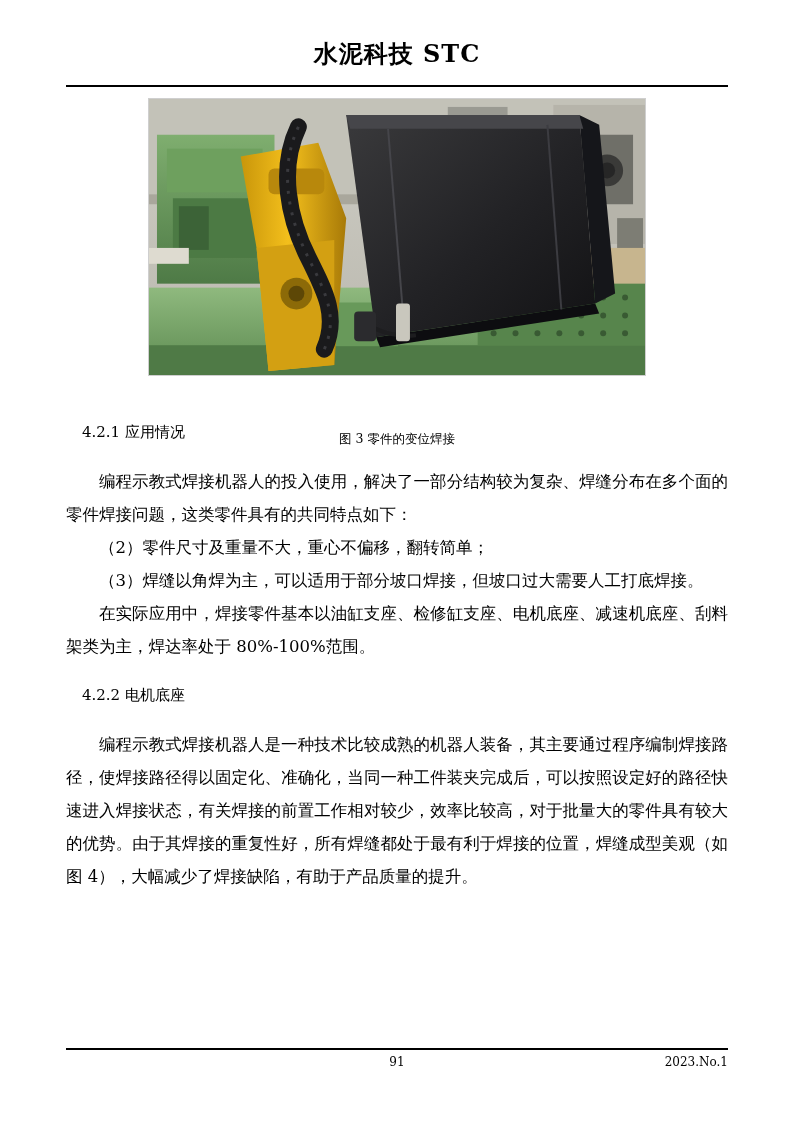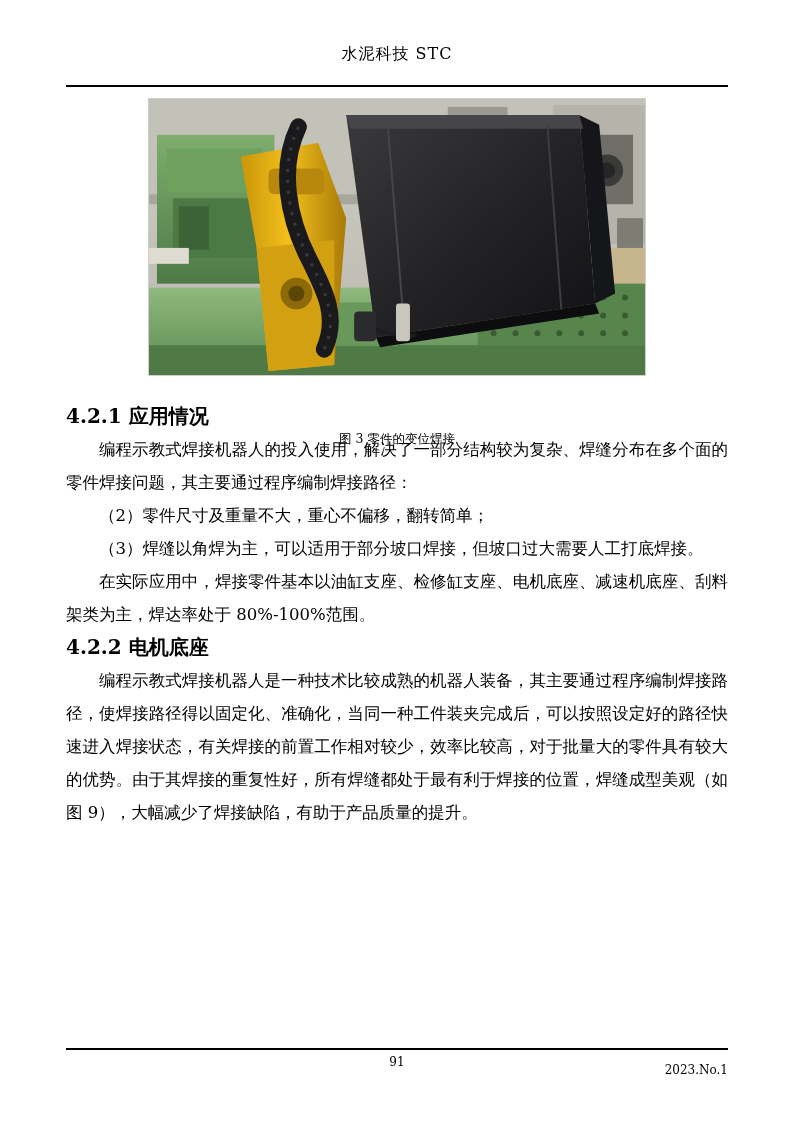--- a/index.html
+++ b/index.html
@@ -25,22 +25,22 @@
   
   .header {
     position: absolute;
     top: 40px;
     left: 66px;
     width: 662px;
     text-align: center;
   }
   .header-title {
     font-family: "DejaVu Serif", serif;
-    font-size: 16px;
-    font-weight: normal;
+    font-size: 24px;
+    font-weight: bold;
     letter-spacing: 1px;
     line-height: 28px;
   }
   .header-rule {
     position: absolute;
     top: 85px;
     left: 66px;
     width: 662px;
     border-top: 2px solid #000;
   }
@@ -74,24 +74,24 @@
   .content {
     position: absolute;
     top: 400px;
     left: 66px;
     width: 662px;
     font-size: 16.5px;
     line-height: 33px;
     font-family: "DejaVu Serif", serif;
   }
   .sec-head {
-    margin: 0;
-    font-size: 20px;
+    margin: 16px;
+    font-size: 15px;
     line-height: 33px;
-    font-weight: bold;
+    font-weight: normal;
   }
   p.para {
     margin: 0;
     text-align: justify;
     text-justify: inter-ideograph;
     text-indent: 2em;
   }
   
   .footer-rule {
     position: absolute;
@@ -111,21 +111,21 @@
   }
   .footer-page {
     position: absolute;
     left: 0;
     width: 662px;
     text-align: center;
   }
   .footer-issue {
     position: absolute;
     right: 0;
-    top: 8px;
+    top: 0;
     text-align: right;
   }
 </style>
 </head>
 <body>
 
 <div class="page">
 
   <div class="header">
     <div class="header-title">水泥科技  STC</div>
@@ -231,27 +231,27 @@
       <rect x="206" y="214" width="22" height="30" rx="4" fill="#2b2b2e"></rect>
       <rect x="248" y="206" width="14" height="38" rx="3" fill="#c9c7bd"></rect>
     </svg>
   </div>
 
   <div class="figure-caption">图 3   零件的变位焊接</div>
 
   <div class="content">
 
     <div class="sec-head">4.2.1 应用情况</div>
-    <p class="para">编程示教式焊接机器人的投入使用，解决了一部分结构较为复杂、焊缝分布在多个面的零件焊接问题，其主要通过程序编制焊接路径：</p>
+    <p class="para">编程示教式焊接机器人的投入使用，解决了一部分结构较为复杂、焊缝分布在多个面的零件焊接问题，这类零件具有的共同特点如下：</p>
     <p class="para">（2）零件尺寸及重量不大，重心不偏移，翻转简单；</p>
     <p class="para">（3）焊缝以角焊为主，可以适用于部分坡口焊接，但坡口过大需要人工打底焊接。</p>
     <p class="para">在实际应用中，焊接零件基本以油缸支座、检修缸支座、电机底座、减速机底座、刮料架类为主，焊达率处于 80%-100%范围。</p>
 
     <div class="sec-head">4.2.2  电机底座</div>
-    <p class="para">编程示教式焊接机器人是一种技术比较成熟的机器人装备，其主要通过程序编制焊接路径，使焊接路径得以固定化、准确化，当同一种工件装夹完成后，可以按照设定好的路径快速进入焊接状态，有关焊接的前置工作相对较少，效率比较高，对于批量大的零件具有较大的优势。由于其焊接的重复性好，所有焊缝都处于最有利于焊接的位置，焊缝成型美观（如图 9），大幅减少了焊接缺陷，有助于产品质量的提升。</p>
+    <p class="para">编程示教式焊接机器人是一种技术比较成熟的机器人装备，其主要通过程序编制焊接路径，使焊接路径得以固定化、准确化，当同一种工件装夹完成后，可以按照设定好的路径快速进入焊接状态，有关焊接的前置工作相对较少，效率比较高，对于批量大的零件具有较大的优势。由于其焊接的重复性好，所有焊缝都处于最有利于焊接的位置，焊缝成型美观（如图 4），大幅减少了焊接缺陷，有助于产品质量的提升。</p>
 
   </div>
 
   <div class="footer-rule"></div>
   <div class="footer">
     <span class="footer-page">91</span>
     <span class="footer-issue">2023.No.1</span>
   </div>
 
 </div>

